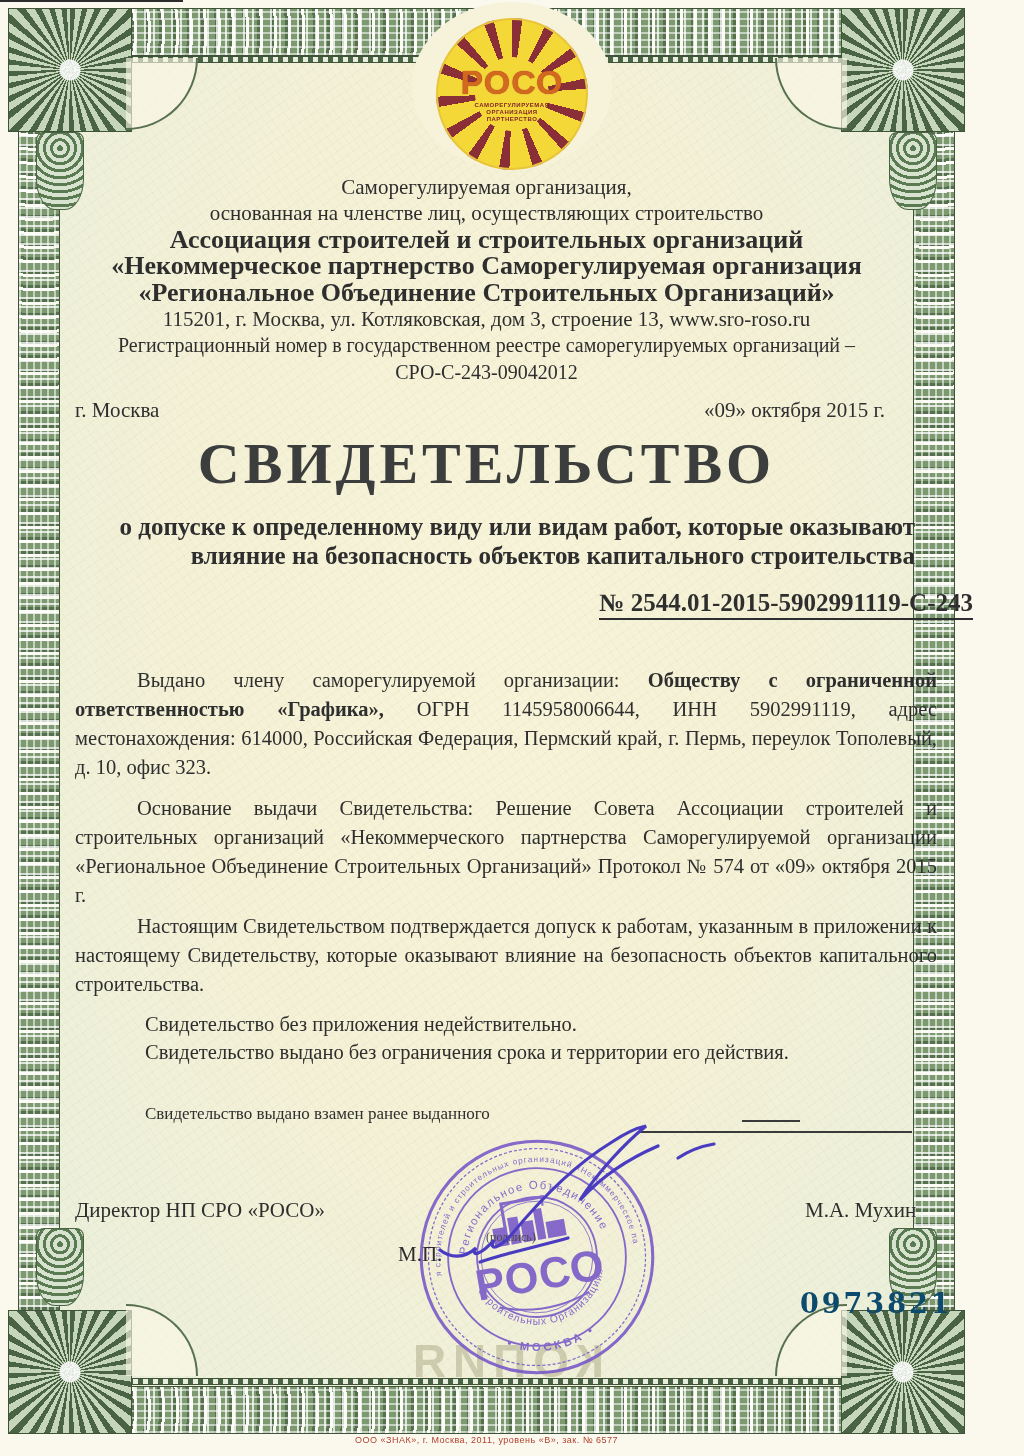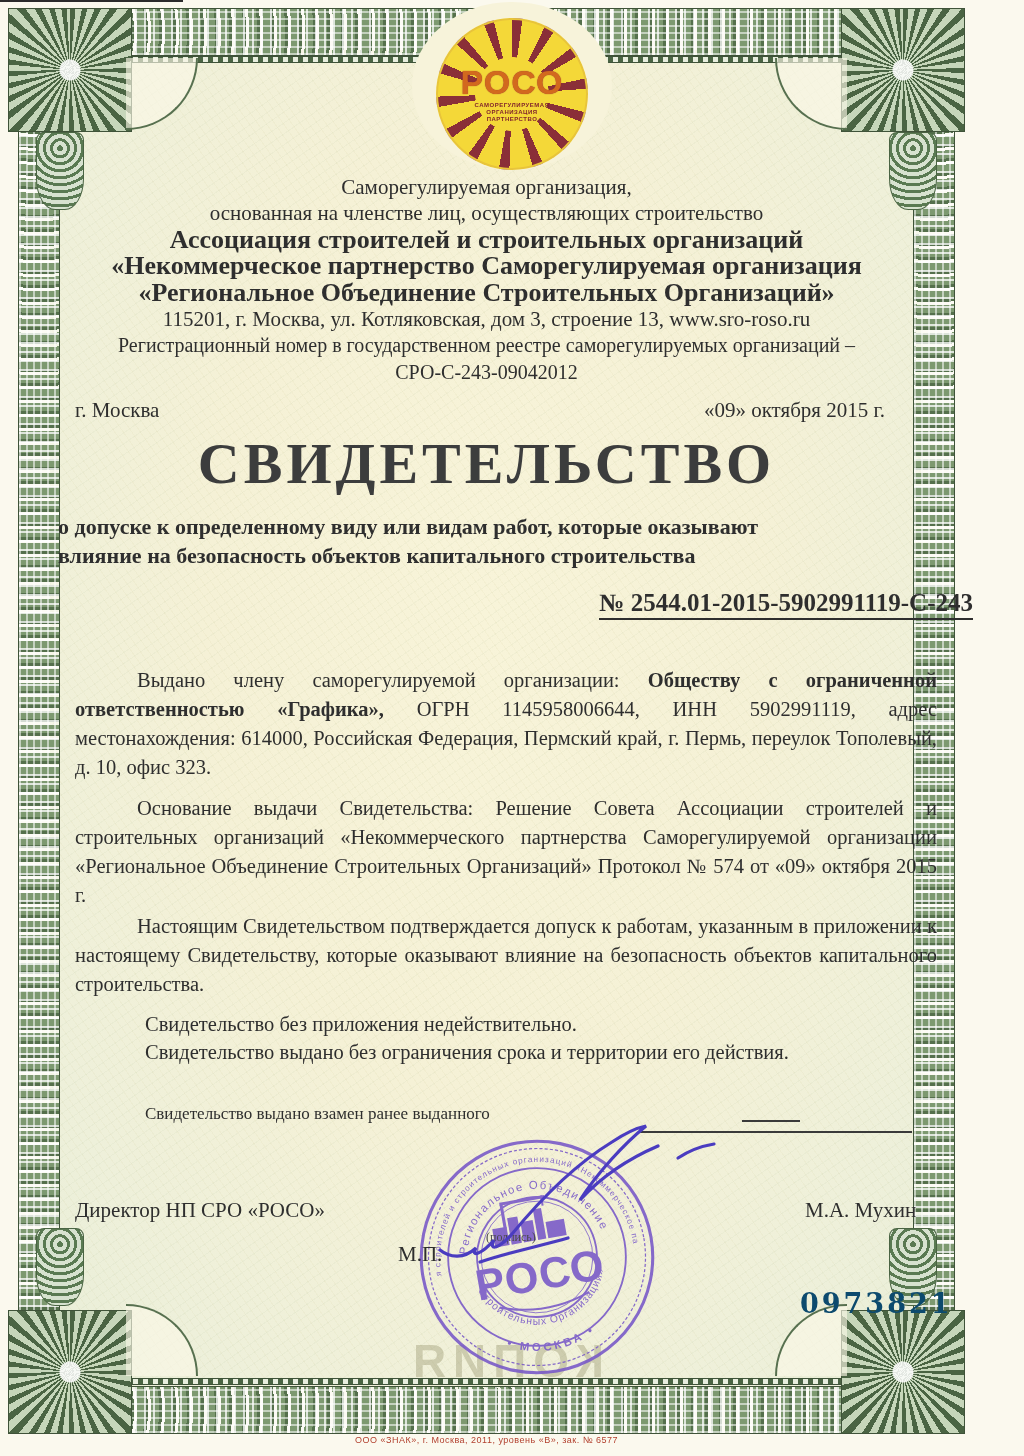--- a/index.html
+++ b/index.html
@@ -57,21 +57,21 @@
   #logo .tiny{font-family:"Liberation Sans",sans-serif;font-size:6px;line-height:7px;color:#7e1f2b;font-weight:bold;text-align:center;letter-spacing:.5px;}
 
   
   .abs{position:absolute;z-index:4;}
   #org-header{left:58px;right:58px;top:174px;text-align:center;}
   #org-header div{line-height:26.4px;font-size:21px;}
   #org-header .b{font-weight:bold;font-size:26px;}
   #org-header .sm{font-size:20px;}
   #place-date{left:75px;right:88px;top:398px;display:flex;justify-content:space-between;font-size:21px;}
   #cert-title{left:0;right:0;top:430px;text-align:center;font-size:58px;font-weight:bold;letter-spacing:4px;color:#3c3d3d;}
-  #cert-sub{left:58px;right:58px;top:512px;text-align:left;font-weight:bold;font-size:22px;line-height:29px;}
+  #cert-sub{left:58px;right:58px;top:512px;text-align:right;font-weight:bold;font-size:25px;line-height:29px;}
   #cert-number{left:0;right:0;top:589px;text-align:right;font-weight:bold;font-size:25px;}
   #cert-number span{border-bottom:2px solid #2e2e2e;padding-bottom:2px;}
   .para{left:75px;width:862px;font-size:20.5px;line-height:29px;text-align:justify;text-indent:62px;}
   #p-issued{top:666px;} #p-basis{top:794px;} #p-confirm{top:912px;}
   #terms{left:145px;top:1010px;font-size:20.5px;line-height:28px;}
   #replacement{left:145px;top:1104px;font-size:17px;}
   .rule{position:absolute;z-index:4;background:#3a3a3a;height:2px;}
   #rule-short{left:742px;top:1120px;width:58px;}
   #rule-long{left:638px;top:1131px;width:274px;}
   #director{left:75px;top:1198px;font-size:21px;}

